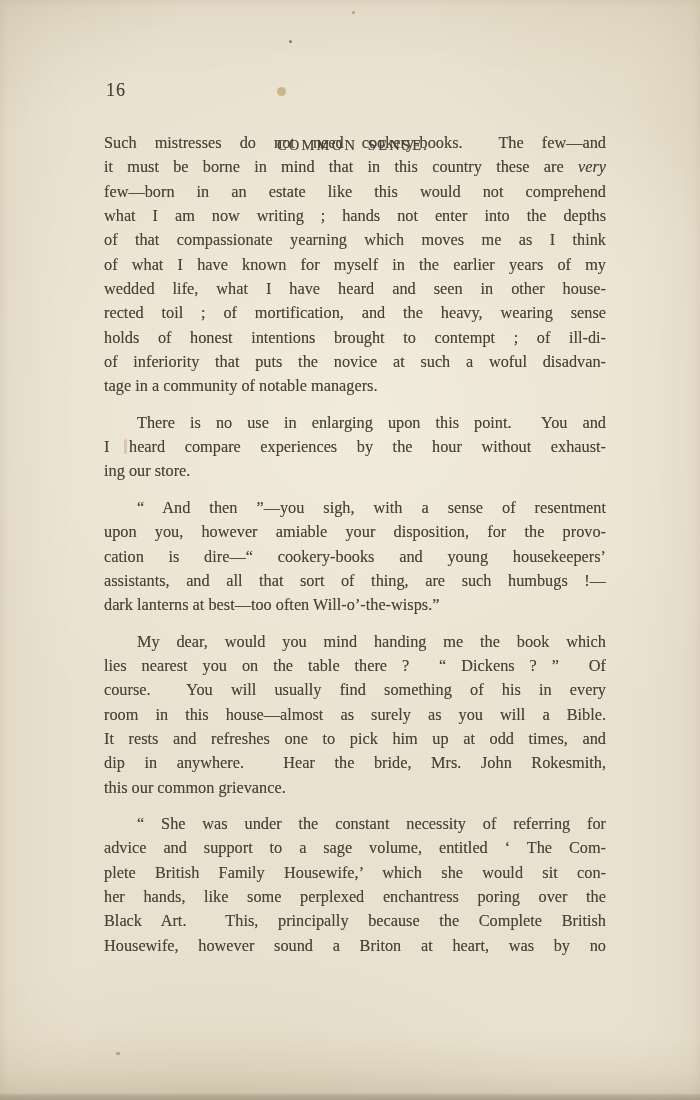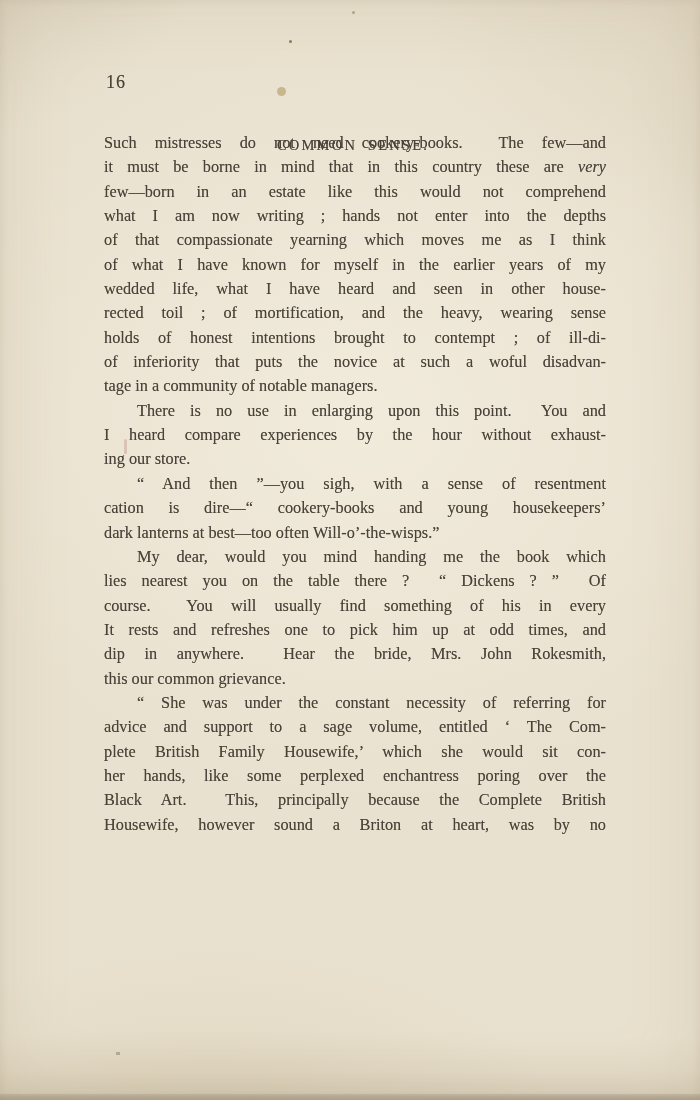--- a/index.html
+++ b/index.html
@@ -40,21 +40,21 @@
   .bottom-edge {
     position: absolute;
     left: 0; right: 0; bottom: 0;
     height: 6px;
     background: linear-gradient(180deg, rgba(160,150,132,0.25), #b2a896);
   }
   .header { position: absolute; left: 0; top: 0; width: 700px; }
   .pagenum {
     position: absolute;
     left: 106px;
-    top: 72px;
+    top: 80px;
     font-size: 18px;
     letter-spacing: 1px;
     text-shadow: 0 0 0.5px rgba(74,66,56,0.55);
   }
   .running {
     position: absolute;
     left: 353px;
     top: 91px;
     transform: translateX(-50%);
     font-size: 14.5px;
@@ -73,21 +73,21 @@
     text-shadow: 0 0 0.5px rgba(74,66,56,0.5);
   }
   .ln {
     height: 24.35px;
     line-height: 24.35px;
     text-align: justify;
     text-align-last: justify;
     overflow: hidden;
     box-sizing: border-box;
   }
-  .ln.ind { padding-left: 33px; }
+  .ln.ind { padding-left: 33px; margin-top: 12px; }
   .ln.end { text-align-last: left; }
   .it { font-style: italic; }
   .speck { position: absolute; pointer-events: none; }
   .speck1 { left: 277px; top: 87px; width: 9px; height: 9px; border-radius: 50%; background: #c3ae80; opacity: .85; }
   .speck2 { left: 289px; top: 40px; width: 3px; height: 3px; border-radius: 50%; background: #8d7c5c; }
   .speck3 { left: 352px; top: 11px; width: 3px; height: 3px; border-radius: 50%; background: #9c8c6e; opacity: .7; }
   .speck4 { left: 124px; top: 439px; width: 3px; height: 15px; border-radius: 2px; background: #c9a09a; opacity: .5; }
   .speck5 { left: 116px; top: 1052px; width: 4px; height: 3px; background: #9a8c74; opacity: .6; }
 </style>
 </head>
@@ -109,25 +109,28 @@
     <div class="ln">of what I have known for myself in the earlier years of my</div>
     <div class="ln">wedded life, what I have heard and seen in other house-</div>
     <div class="ln">rected toil ; of mortification, and the heavy, wearing sense</div>
     <div class="ln">holds of honest intentions brought to contempt ; of ill-di-</div>
     <div class="ln">of inferiority that puts the novice at such a woful disadvan-</div>
     <div class="ln end">tage in a community of notable managers.</div>
     <div class="ln ind">There is no use in enlarging upon this point.&nbsp; You and</div>
     <div class="ln">I heard compare experiences by the hour without exhaust-</div>
     <div class="ln end">ing our store.</div>
     <div class="ln ind">“ And then ”—you sigh, with a sense of resentment</div>
+    <div class="ln">upon you, however amiable your disposition, for the provo-</div>
     <div class="ln">cation is dire—“ cookery-books and young housekeepers’</div>
+    <div class="ln">assistants, and all that sort of thing, are such humbugs !—</div>
     <div class="ln end">dark lanterns at best—too often Will-o’-the-wisps.”</div>
     <div class="ln ind">My dear, would you mind handing me the book which</div>
     <div class="ln">lies nearest you on the table there ?&nbsp; “ Dickens ? ”&nbsp; Of</div>
     <div class="ln">course.&nbsp; You will usually find something of his in every</div>
+    <div class="ln">room in this house—almost as surely as you will a Bible.</div>
     <div class="ln">It rests and refreshes one to pick him up at odd times, and</div>
     <div class="ln">dip in anywhere.&nbsp; Hear the bride, Mrs. John Rokesmith,</div>
     <div class="ln end">this our common grievance.</div>
     <div class="ln ind">“ She was under the constant necessity of referring for</div>
     <div class="ln">advice and support to a sage volume, entitled ‘ The Com-</div>
     <div class="ln">plete British Family Housewife,’ which she would sit con-</div>
     <div class="ln">her hands, like some perplexed enchantress poring over the</div>
     <div class="ln">Black Art.&nbsp; This, principally because the Complete British</div>
     <div class="ln">Housewife, however sound a Briton at heart, was by no</div>
   </div>

